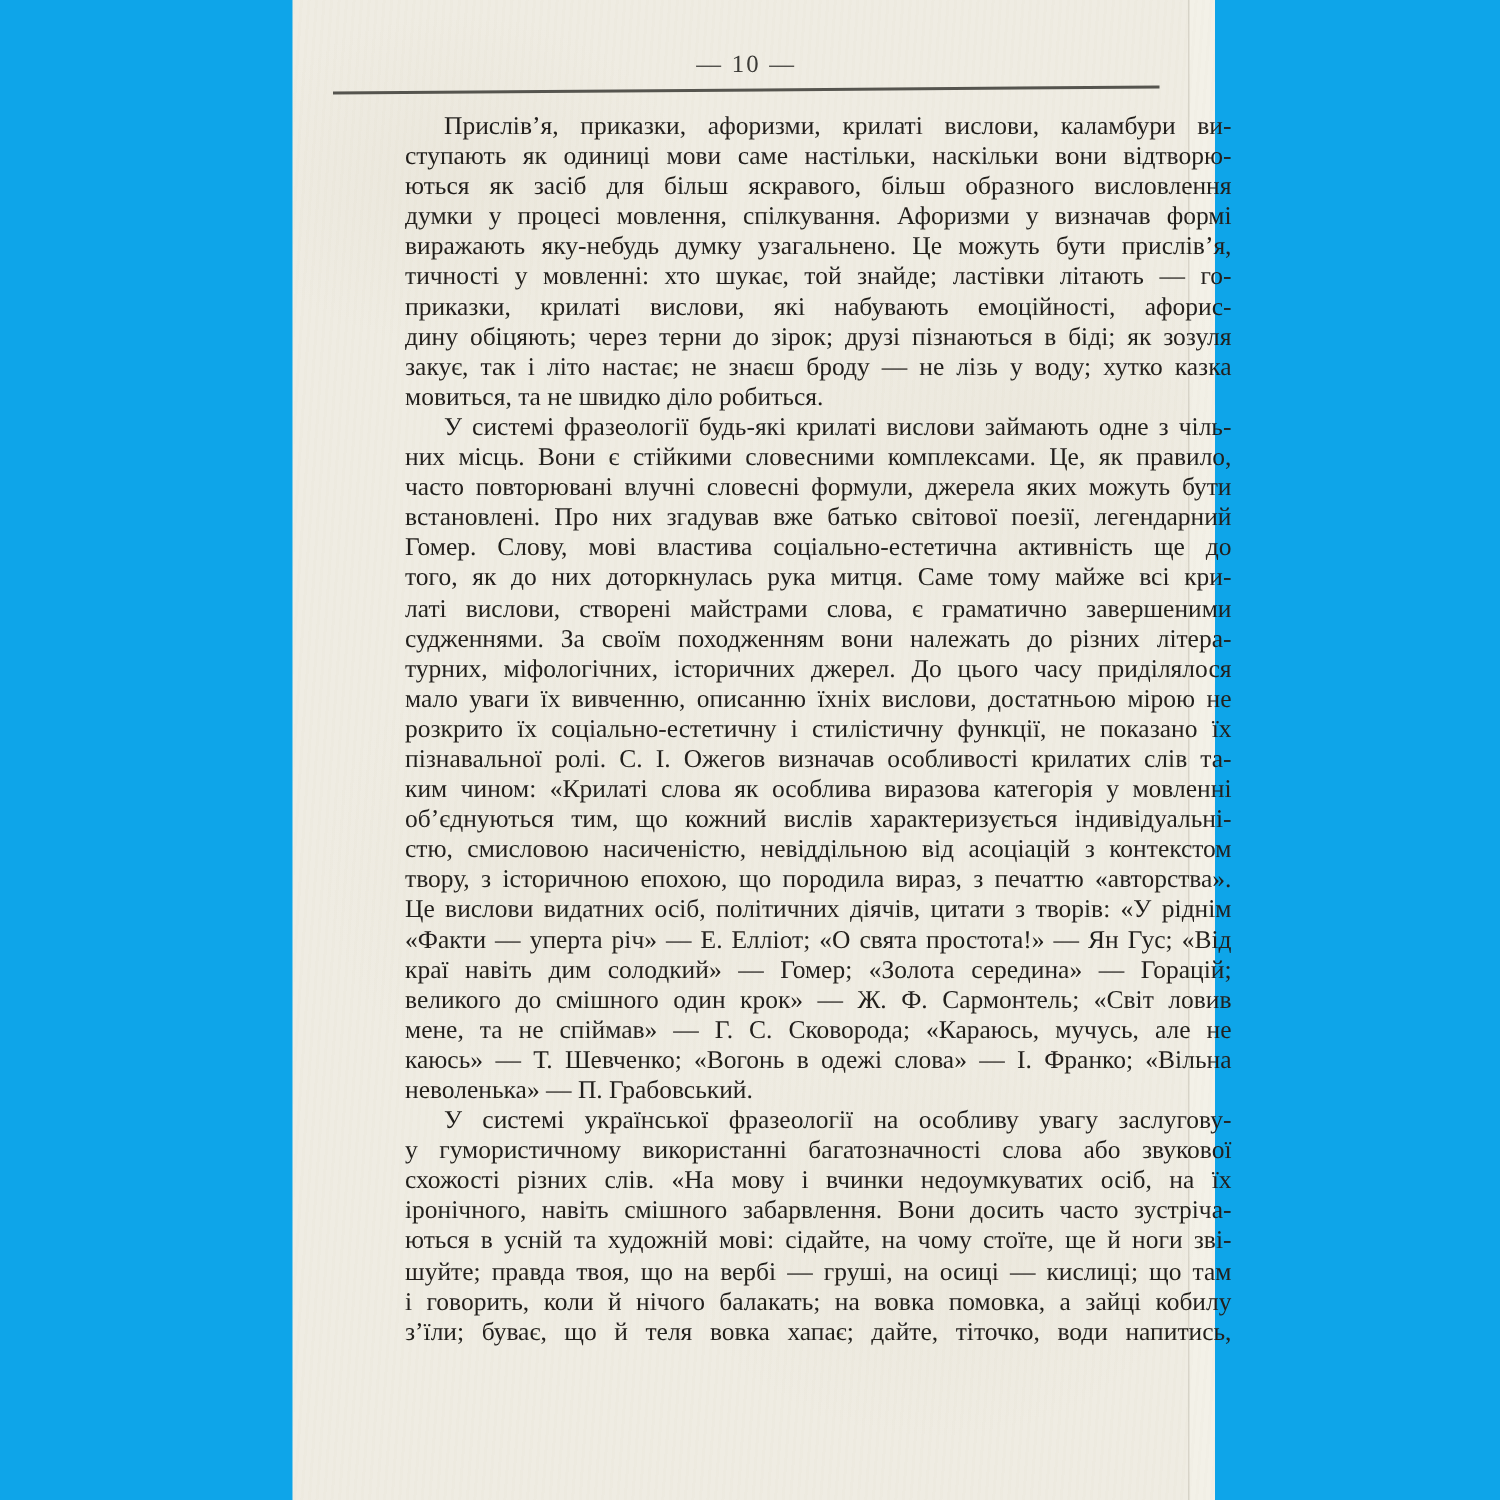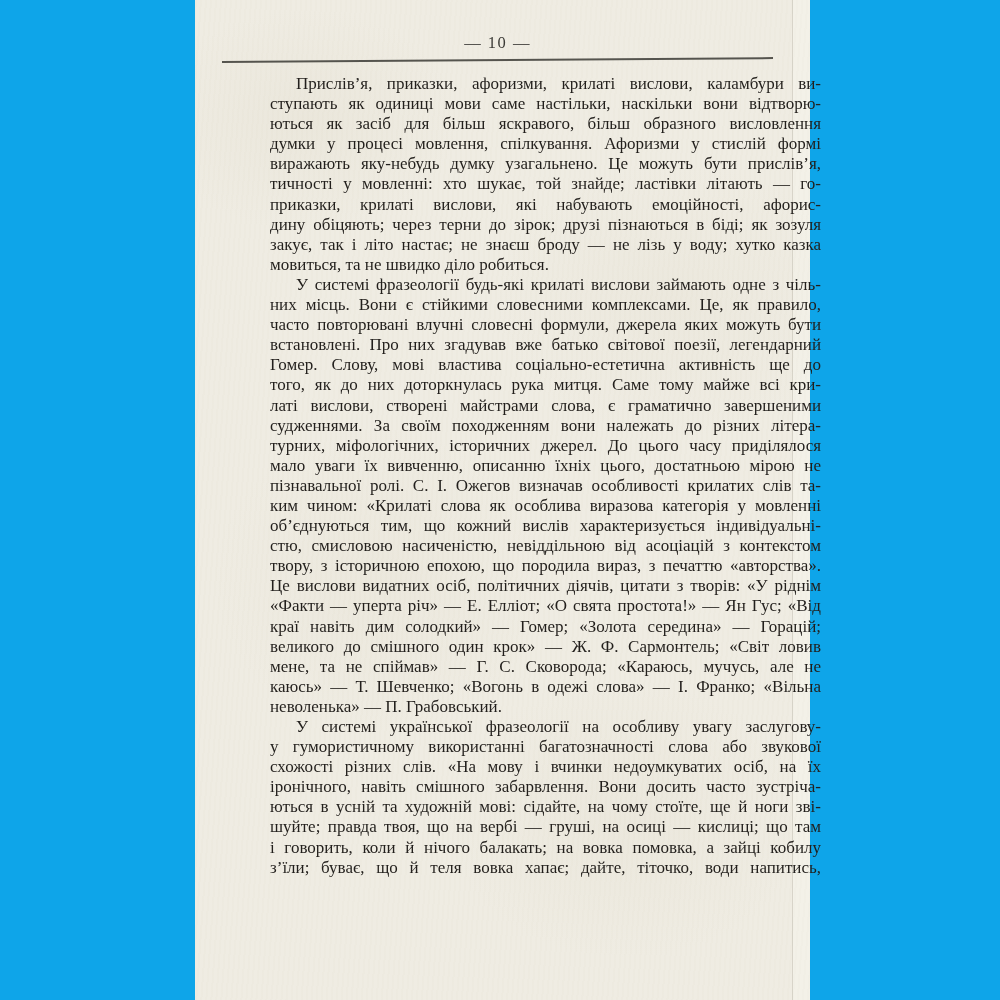--- a/index.html
+++ b/index.html
@@ -77,39 +77,40 @@
   <div class="book-page">
     <div class="page-edge-line"></div>
   </div>
   <div class="page-number">— 10 —</div>
   <div class="header-rule"></div>
   <div class="body-text">
       <div class="para">
         <div class="tline first">Прислів’я, приказки, афоризми, крилаті вислови, каламбури ви-</div>
         <div class="tline">ступають як одиниці мови саме настільки, наскільки вони відтворю-</div>
         <div class="tline">ються як засіб для більш яскравого, більш образного висловлення</div>
-        <div class="tline">думки у процесі мовлення, спілкування. Афоризми у стислій формі</div>
+        <div class="tline">думки у процесі мовлення, спілкування. Афоризми у визначав формі</div>
         <div class="tline">виражають яку-небудь думку узагальнено. Це можуть бути прислів’я,</div>
         <div class="tline">тичності у мовленні: хто шукає, той знайде; ластівки літають — го-</div>
         <div class="tline">приказки, крилаті вислови, які набувають емоційності, афорис-</div>
         <div class="tline">дину обіцяють; через терни до зірок; друзі пізнаються в біді; як зозуля</div>
         <div class="tline">закує, так і літо настає; не знаєш броду — не лізь у воду; хутко казка</div>
         <div class="tline plast">мовиться, та не швидко діло робиться.</div>
       </div>
       <div class="para">
         <div class="tline first">У системі фразеології будь-які крилаті вислови займають одне з чіль-</div>
         <div class="tline">них місць. Вони є стійкими словесними комплексами. Це, як правило,</div>
         <div class="tline">часто повторювані влучні словесні формули, джерела яких можуть бути</div>
         <div class="tline">встановлені. Про них згадував вже батько світової поезії, легендарний</div>
         <div class="tline">Гомер. Слову, мові властива соціально-естетична активність ще до</div>
         <div class="tline">того, як до них доторкнулась рука митця. Саме тому майже всі кри-</div>
         <div class="tline">латі вислови, створені майстрами слова, є граматично завершеними</div>
         <div class="tline">судженнями. За своїм походженням вони належать до різних літера-</div>
         <div class="tline">турних, міфологічних, історичних джерел. До цього часу приділялося</div>
-        <div class="tline">мало уваги їх вивченню, описанню їхніх цього, достатньою мірою не</div>
+        <div class="tline">мало уваги їх вивченню, описанню їхніх вислови, достатньою мірою не</div>
+        <div class="tline">розкрито їх соціально-естетичну і стилістичну функції, не показано їх</div>
         <div class="tline">пізнавальної ролі. С. І. Ожегов визначав особливості крилатих слів та-</div>
         <div class="tline">ким чином: «Крилаті слова як особлива виразова категорія у мовленні</div>
         <div class="tline">об’єднуються тим, що кожний вислів характеризується індивідуальні-</div>
         <div class="tline">стю, смисловою насиченістю, невіддільною від асоціацій з контекстом</div>
         <div class="tline">твору, з історичною епохою, що породила вираз, з печаттю «авторства».</div>
         <div class="tline">Це вислови видатних осіб, політичних діячів, цитати з творів: «У ріднім</div>
         <div class="tline">«Факти — уперта річ» — Е. Елліот; «О свята простота!» — Ян Гус; «Від</div>
         <div class="tline">краї навіть дим солодкий» — Гомер; «Золота середина» — Горацій;</div>
         <div class="tline">великого до смішного один крок» — Ж. Ф. Сармонтель; «Світ ловив</div>
         <div class="tline">мене, та не спіймав» — Г. С. Сковорода; «Караюсь, мучусь, але не</div>

